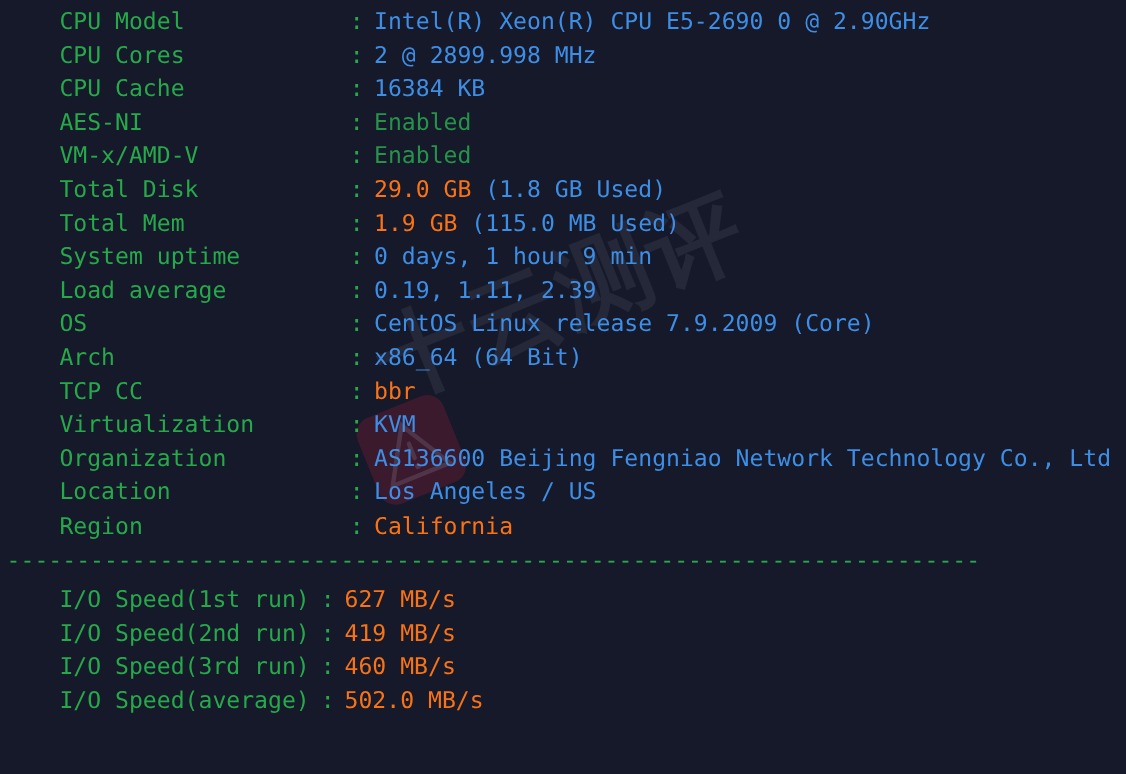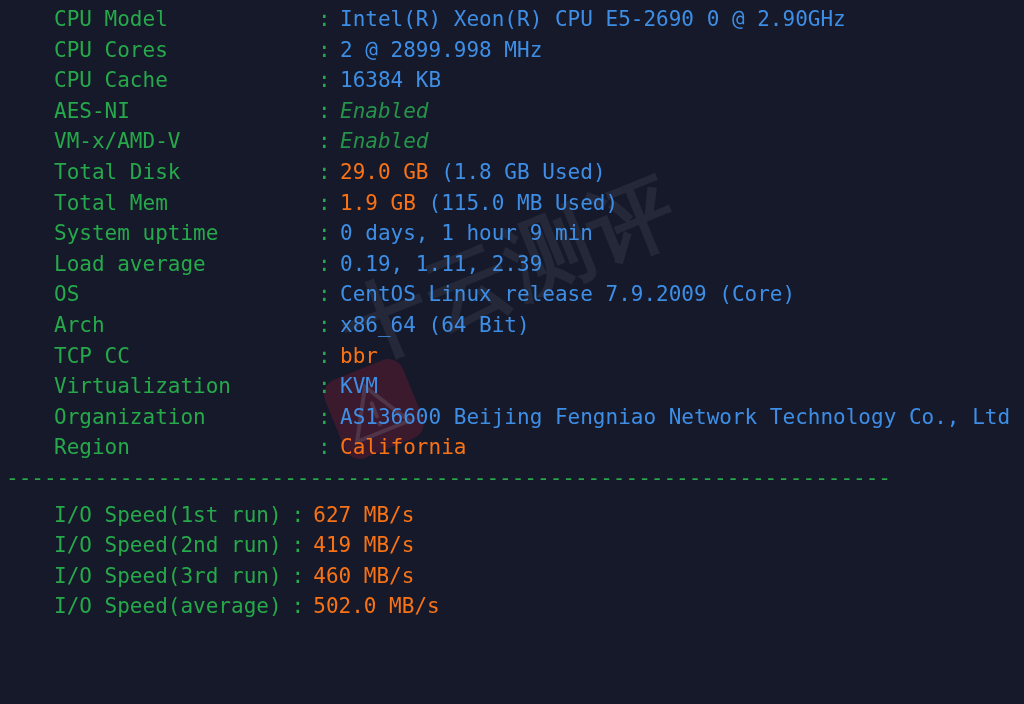--- a/index.html
+++ b/index.html
@@ -81,21 +81,21 @@
   }
   .colon {
     display: inline-block;
     width: 22px;
     color: #26a94a;
     vertical-align: top;
   }
   .val { vertical-align: top; text-align: right; }
 
   .c-blue   { color: #3e8ee6; }
-  .c-green  { color: #26934a; font-style: italic; }
+  .c-green  { color: #26934a; }
   .c-orange { color: #f97316; }
 
   
   .row.io .label { width: auto; }
   .row.io .colon { width: auto; padding: 0 9px 0 10px; }
 
   .sep {
     position: relative;
     z-index: 2;
     height: 30.6px;
@@ -133,20 +133,21 @@
       <div class="row"><span class="label">VM-x/AMD-V</span><span class="colon">:</span><span class="val c-green">Enabled</span></div>
       <div class="row"><span class="label">Total Disk</span><span class="colon">:</span><span class="val c-orange">29.0 GB</span><span class="val c-blue"> (1.8 GB Used)</span></div>
       <div class="row"><span class="label">Total Mem</span><span class="colon">:</span><span class="val c-orange">1.9 GB</span><span class="val c-blue"> (115.0 MB Used)</span></div>
       <div class="row"><span class="label">System uptime</span><span class="colon">:</span><span class="val c-blue">0 days, 1 hour 9 min</span></div>
       <div class="row"><span class="label">Load average</span><span class="colon">:</span><span class="val c-blue">0.19, 1.11, 2.39</span></div>
       <div class="row"><span class="label">OS</span><span class="colon">:</span><span class="val c-blue">CentOS Linux release 7.9.2009 (Core)</span></div>
       <div class="row"><span class="label">Arch</span><span class="colon">:</span><span class="val c-blue">x86_64 (64 Bit)</span></div>
       <div class="row"><span class="label">TCP CC</span><span class="colon">:</span><span class="val c-orange">bbr</span></div>
       <div class="row"><span class="label">Virtualization</span><span class="colon">:</span><span class="val c-blue">KVM</span></div>
       <div class="row"><span class="label">Organization</span><span class="colon">:</span><span class="val c-blue">AS136600 Beijing Fengniao Network Technology Co., Ltd</span></div>
+      <div class="row"><span class="label">Location</span><span class="colon">:</span><span class="val c-blue">Los Angeles / US</span></div>
       <div class="row"><span class="label">Region</span><span class="colon">:</span><span class="val c-orange">California</span></div>
     </div>
 
   <div class="sep" id="separator-line">----------------------------------------------------------------------</div>
   <div class="blank"></div>
 
   <div id="io-block">
       <div class="row io"><span class="label">I/O Speed(1st run)</span><span class="colon">:</span><span class="val c-orange">627 MB/s</span></div>
       <div class="row io"><span class="label">I/O Speed(2nd run)</span><span class="colon">:</span><span class="val c-orange">419 MB/s</span></div>
       <div class="row io"><span class="label">I/O Speed(3rd run)</span><span class="colon">:</span><span class="val c-orange">460 MB/s</span></div>

